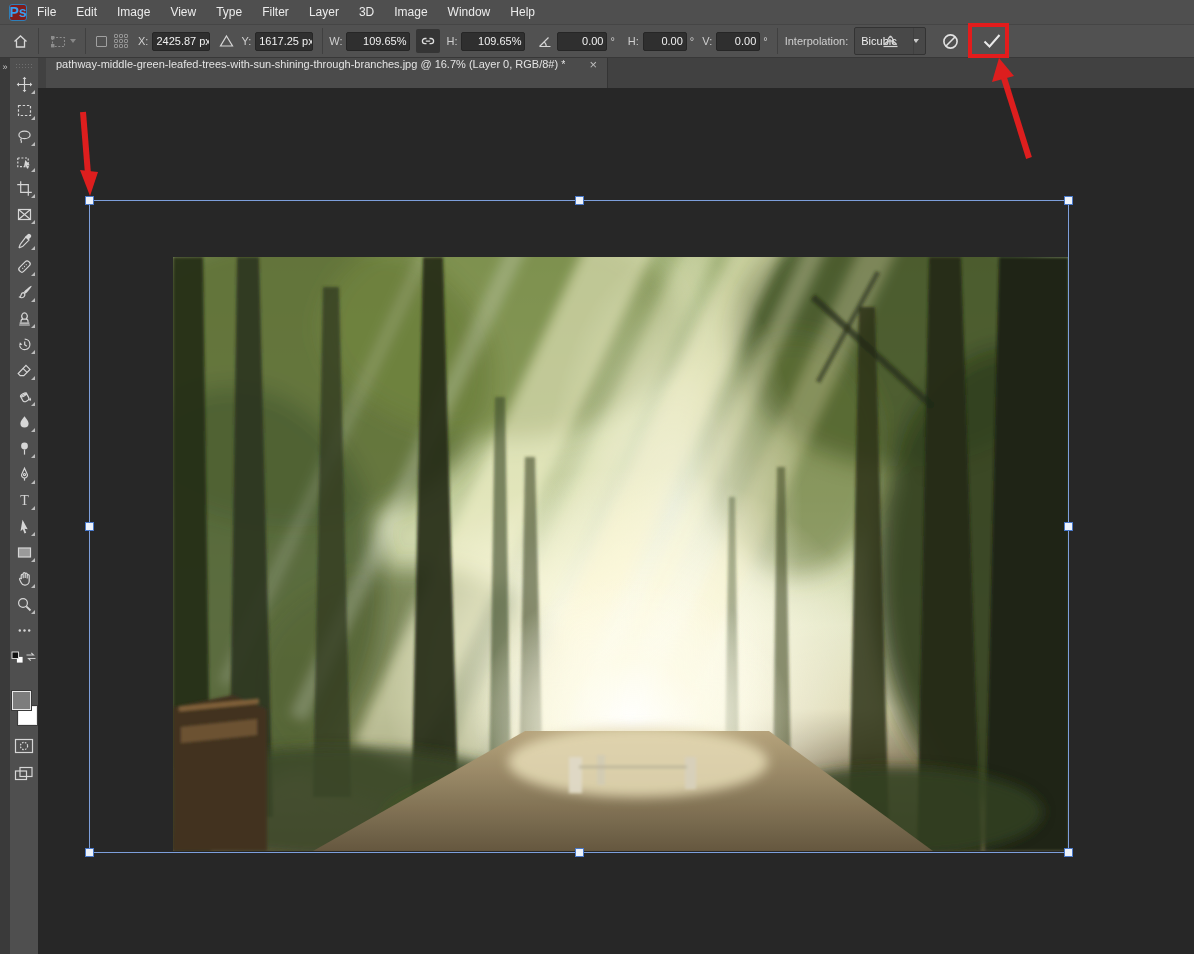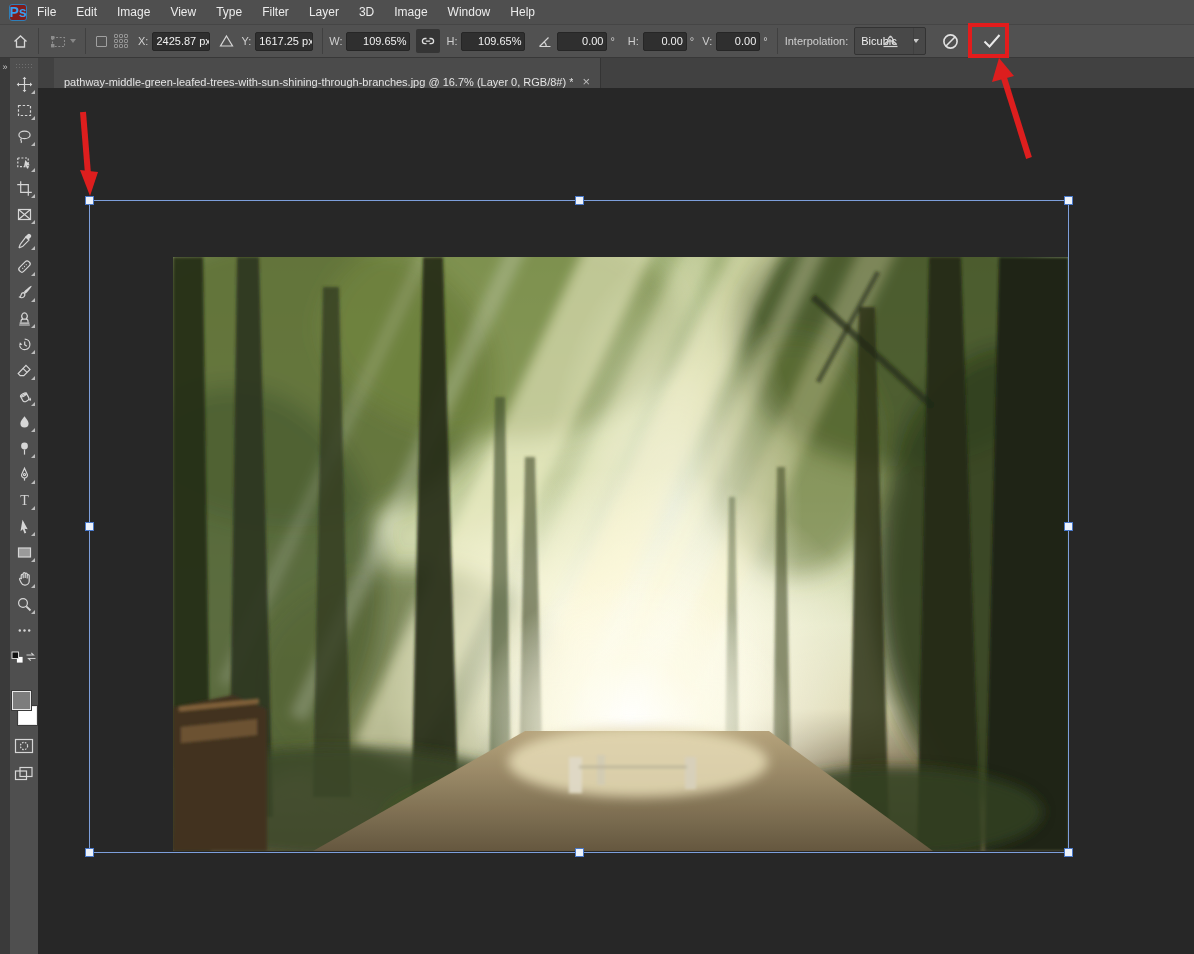--- a/index.html
+++ b/index.html
@@ -39,22 +39,22 @@
   .dropdown{flex:none;margin-left:6px;height:28px;min-width:72px;background:#484848;border:1px solid #333;
             border-radius:2px;display:flex;align-items:center;justify-content:space-between;
             padding:0 6px;color:#efefef}
   .opt-right{position:absolute;left:876px;top:0;height:100%;display:flex;align-items:center}
   .opt-btn{width:28px;height:26px;display:flex;align-items:center;justify-content:center;position:relative}
   .red-box{position:absolute;left:-10px;right:-3px;top:-5px;bottom:-4px;border:4px solid #e31c1c;
            pointer-events:none}
 
   
   .tabbar{position:absolute;left:38px;top:58px;right:0;height:30px;background:#414141;z-index:4}
-  .tab{position:absolute;left:16px;top:0;height:30px;background:#4b4b4b;border-right:1px solid #343434;
-       display:flex;align-items:flex-end;gap:9px;padding:0 10px;font-size:11px;color:#e3e3e3;max-width:590px}
+  .tab{position:absolute;left:8px;top:0;height:30px;background:#4b4b4b;border-right:1px solid #343434;
+       display:flex;align-items:flex-start;gap:24px;padding:0 10px;font-size:11px;color:#e3e3e3;max-width:590px}
   .tab .title{white-space:nowrap;overflow:hidden}
   .tab .close{color:#bdbdbd;font-size:13px;line-height:1}
 
   
   .dockstrip{position:absolute;left:0;top:58px;width:10px;bottom:0;background:#3a3a3a;z-index:4;
              color:#c9c9c9;font-size:9px;text-align:center}
   .dockstrip .expand{display:block;margin-top:4px}
   .toolbar{position:absolute;left:10px;top:58px;width:28px;bottom:0;background:#4f4f4f;z-index:4;
            display:flex;flex-direction:column;align-items:center}
   .grip{width:18px;height:6px;margin:5px 0 2px;

